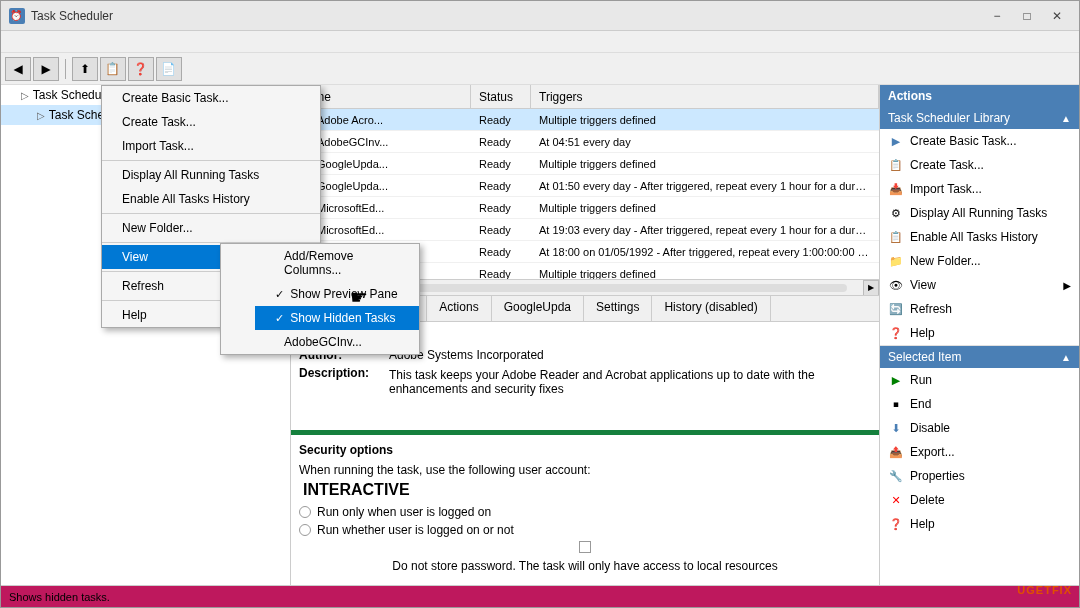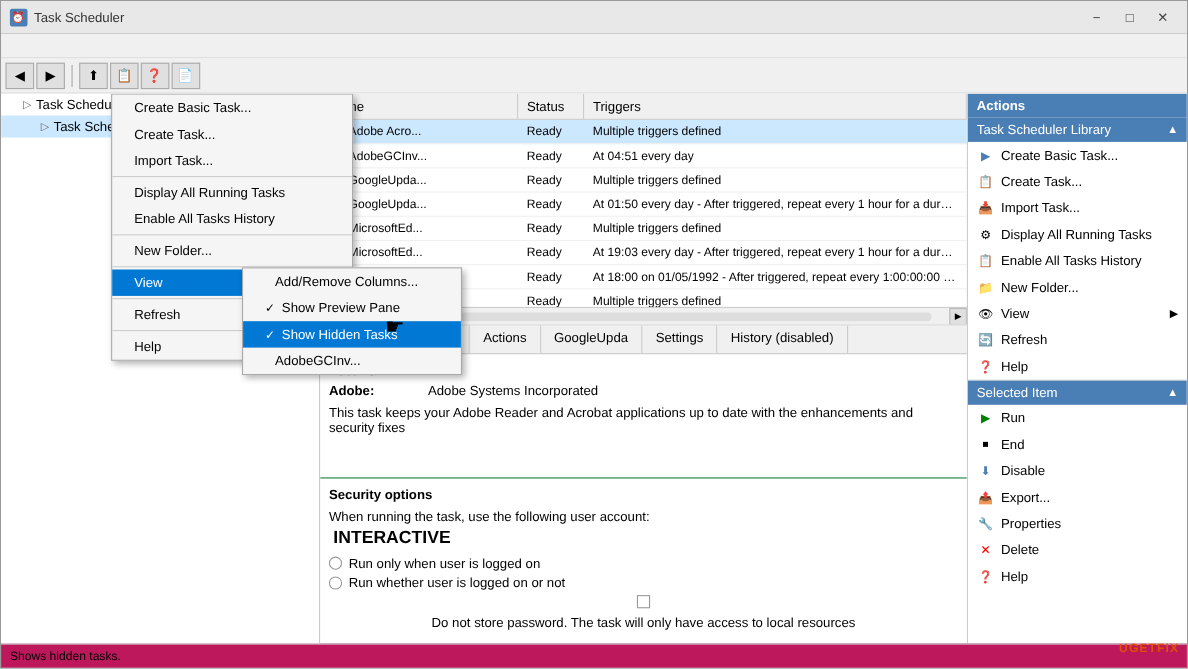--- a/index.html
+++ b/index.html
@@ -164,21 +164,21 @@
       background: #f5f5f5;
       border: 1px solid #aaa;
       box-shadow: 3px 3px 6px rgba(0,0,0,0.3);
       z-index: 1001;
       font-size: 12px;
     }
     .submenu-item {
       padding: 5px 20px;
       cursor: pointer;
       color: #000;
-      display: flex; align-items: center; gap: 6px;
+      display: flex; align-items: center; gap: 6px; margin-left: 34px;
     }
     .submenu-item.active { background: #0078d4; color: white; }
     .check-mark { font-size: 11px; color: #000; }
     .submenu-item.active .check-mark { color: white; }
 
     
     .center-panel {
       flex: 1;
       background: white;
       display: flex;
@@ -283,21 +283,21 @@
       flex: 1;
     }
     .detail-description {
       margin-top: 2px;
       font-size: 12px;
     }
 
     
     .security-section {
       padding: 8px;
-      border-top: 1px solid #15803d;
+      border-top: 5px solid #15803d;
       font-size: 12px;
     }
     .security-title {
       font-weight: 600;
       margin-bottom: 6px;
     }
     .radio-option {
       display: flex;
       align-items: center;
       gap: 6px;
@@ -606,24 +606,25 @@
           <div class="detail-tab">GoogleUpda</div>
           <div class="detail-tab">Settings</div>
           <div class="detail-tab">History (disabled)</div>
         </div>
         <div class="detail-content">
           <div class="detail-row">
             <span class="detail-label">Location:</span>
             <span class="detail-value"></span>
           </div>
           <div class="detail-row">
-            <span class="detail-label">Adobe:</span>
+            <span class="detail-label">Author:</span>
             <span class="detail-value">Adobe Systems Incorporated</span>
           </div>
           <div class="detail-row">
+            <span class="detail-label">Description:</span>
             <span class="detail-value detail-description">This task keeps your Adobe Reader and Acrobat applications up to date with the enhancements and security fixes</span>
           </div>
         </div>
 
         <div class="security-section">
           <div class="security-title">Security options</div>
           <div style="font-size:12px; margin-bottom:4px;">When running the task, use the following user account:</div>
           <div style="font-size:16px; font-weight:bold; margin-bottom:6px; padding-left:4px;">INTERACTIVE</div>
           <div class="radio-option">
             <div class="radio-circle"></div>

